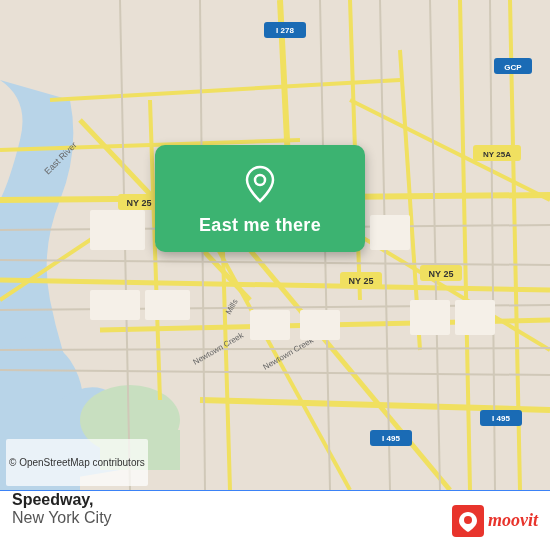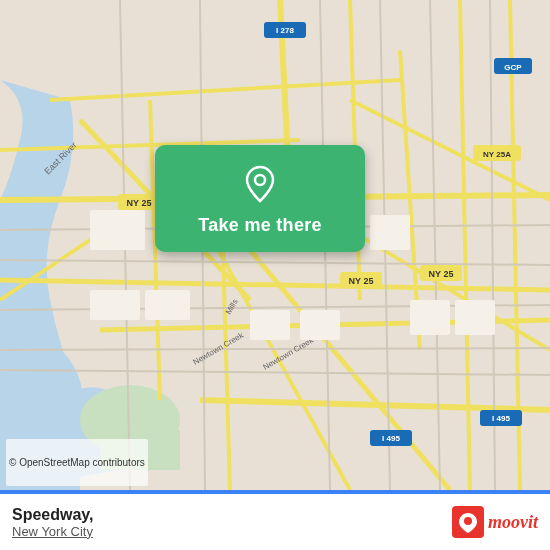--- a/index.html
+++ b/index.html
@@ -26,41 +26,39 @@
       height: 100%;
       position: absolute;
       top: 0; left: 0;
     }
 
     #bottom-bar {
       width: 550px;
       height: 60px;
       background: #fff;
       display: flex;
-      align-items: center;
       justify-content: space-between;
       padding: 0 12px;
-      border-top: 4px solid #3b82f6;
+      border-top: 1px solid #3b82f6;
     }
 
     .bottom-left {
       display: flex;
       flex-direction: column;
     }
 
     .place-name {
       font-size: 16px;
       font-weight: bold;
       color: #222;
     }
 
     .place-city {
-      font-size: 13px;
+      font-size: 16px;
       color: #555;
-      text-decoration: underline;
     }
 
     .moovit-logo {
       display: flex;
       align-items: center;
       gap: 4px;
       font-family: Liberation Serif, serif;
     }
 
     .moovit-icon {
@@ -211,21 +209,21 @@
     <rect x="250" y="310" width="40" height="30" fill="#f5f0e8" rx="2"></rect>
     <rect x="300" y="310" width="40" height="30" fill="#f5f0e8" rx="2"></rect>
   </svg>
 
   <div id="take-me-there-card">
     <svg class="location-pin-icon" viewBox="0 0 42 42" xmlns="http://www.w3.org/2000/svg">
 
       <path d="M21 4 C13.8 4 8 9.8 8 17 C8 26 21 38 21 38 C21 38 34 26 34 17 C34 9.8 28.2 4 21 4 Z" fill="none" stroke="white" stroke-width="2.5"></path>
       <circle cx="21" cy="17" r="5" fill="none" stroke="white" stroke-width="2.5"></circle>
     </svg>
-    <span class="take-me-there-label">Take me there</span>
+    <span class="take-me-there-label">East me there</span>
   </div>
 
   <div class="osm-copyright">© OpenStreetMap contributors</div>
 </div>
 
 <div id="bottom-bar">
   <div class="bottom-left">
     <span class="place-name">Speedway,</span>
     <span class="place-city">New York City</span>
   </div>

